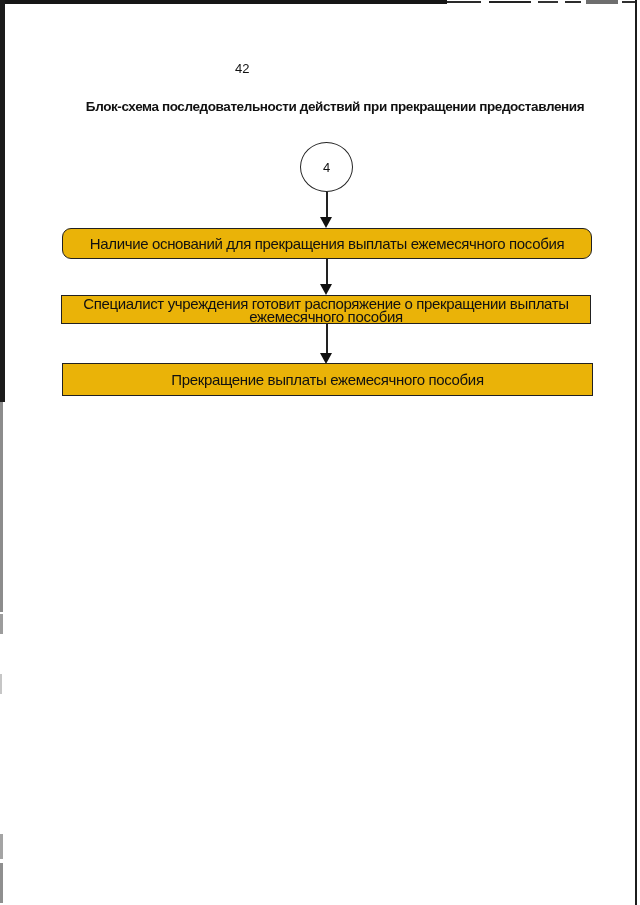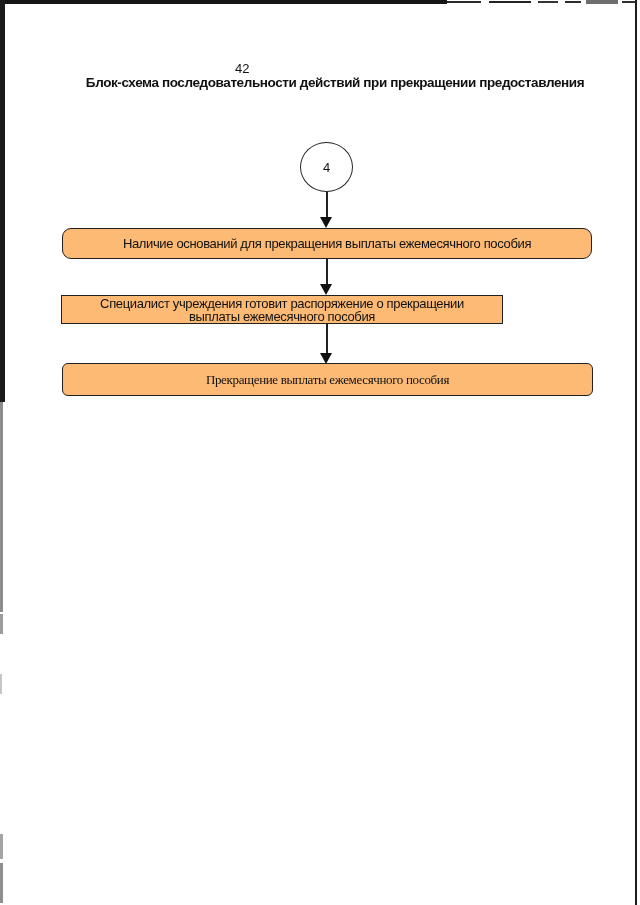--- a/index.html
+++ b/index.html
@@ -35,21 +35,21 @@
 
   
   .page-number {
     position: absolute;
     left: 235px; top: 61px; width: 200px;
     font-size: 13px;
     line-height: 16px;
   }
   .doc-title {
     position: absolute;
-    left: 35px; top: 72px; width: 600px;
+    left: 35px; top: 96px; width: 600px;
     text-align: center;
     font-weight: bold;
     font-size: 13.5px;
     line-height: 21px;
     letter-spacing: -0.4px;
   }
   .doc-title .title-line { white-space: nowrap; }
 
   
   .connector-circle {
@@ -80,31 +80,31 @@
     border-top: 11px solid #111111;
   }
   .arrowhead-1 { top: 217px; }
   .arrowhead-2 { top: 284px; }
   .arrowhead-3 { top: 353px; }
 
   .flow-node {
     position: absolute;
     box-sizing: border-box;
     border: 1.4px solid #212121;
-    background: #fdba74;
+    background: #eab308;
     display: flex; align-items: center; justify-content: center;
     text-align: center;
-    font-size: 13px;
+    font-size: 15px;
     letter-spacing: -0.35px;
     line-height: 13px;
     padding: 1px 14px;
   }
   .flow-node-1 { left: 62px; top: 228px; width: 530px; height: 31px; border-radius: 9px; }
-  .flow-node-2 { left: 61px; top: 295px; width: 442px; height: 29px; border-radius: 0; }
-  .flow-node-3 { left: 62px; top: 363px; width: 531px; height: 33px; border-radius: 6px; font-family: Liberation Serif, serif; }
+  .flow-node-2 { left: 61px; top: 295px; width: 530px; height: 29px; border-radius: 0; }
+  .flow-node-3 { left: 62px; top: 363px; width: 531px; height: 33px; border-radius: 0; }
 </style>
 </head>
 <body>
 
 <div id="page">
 
   <div class="edge edge-top-main"></div>
   <div class="edge edge-top-d1"></div>
   <div class="edge edge-top-d2"></div>
   <div class="edge edge-top-d3"></div>

